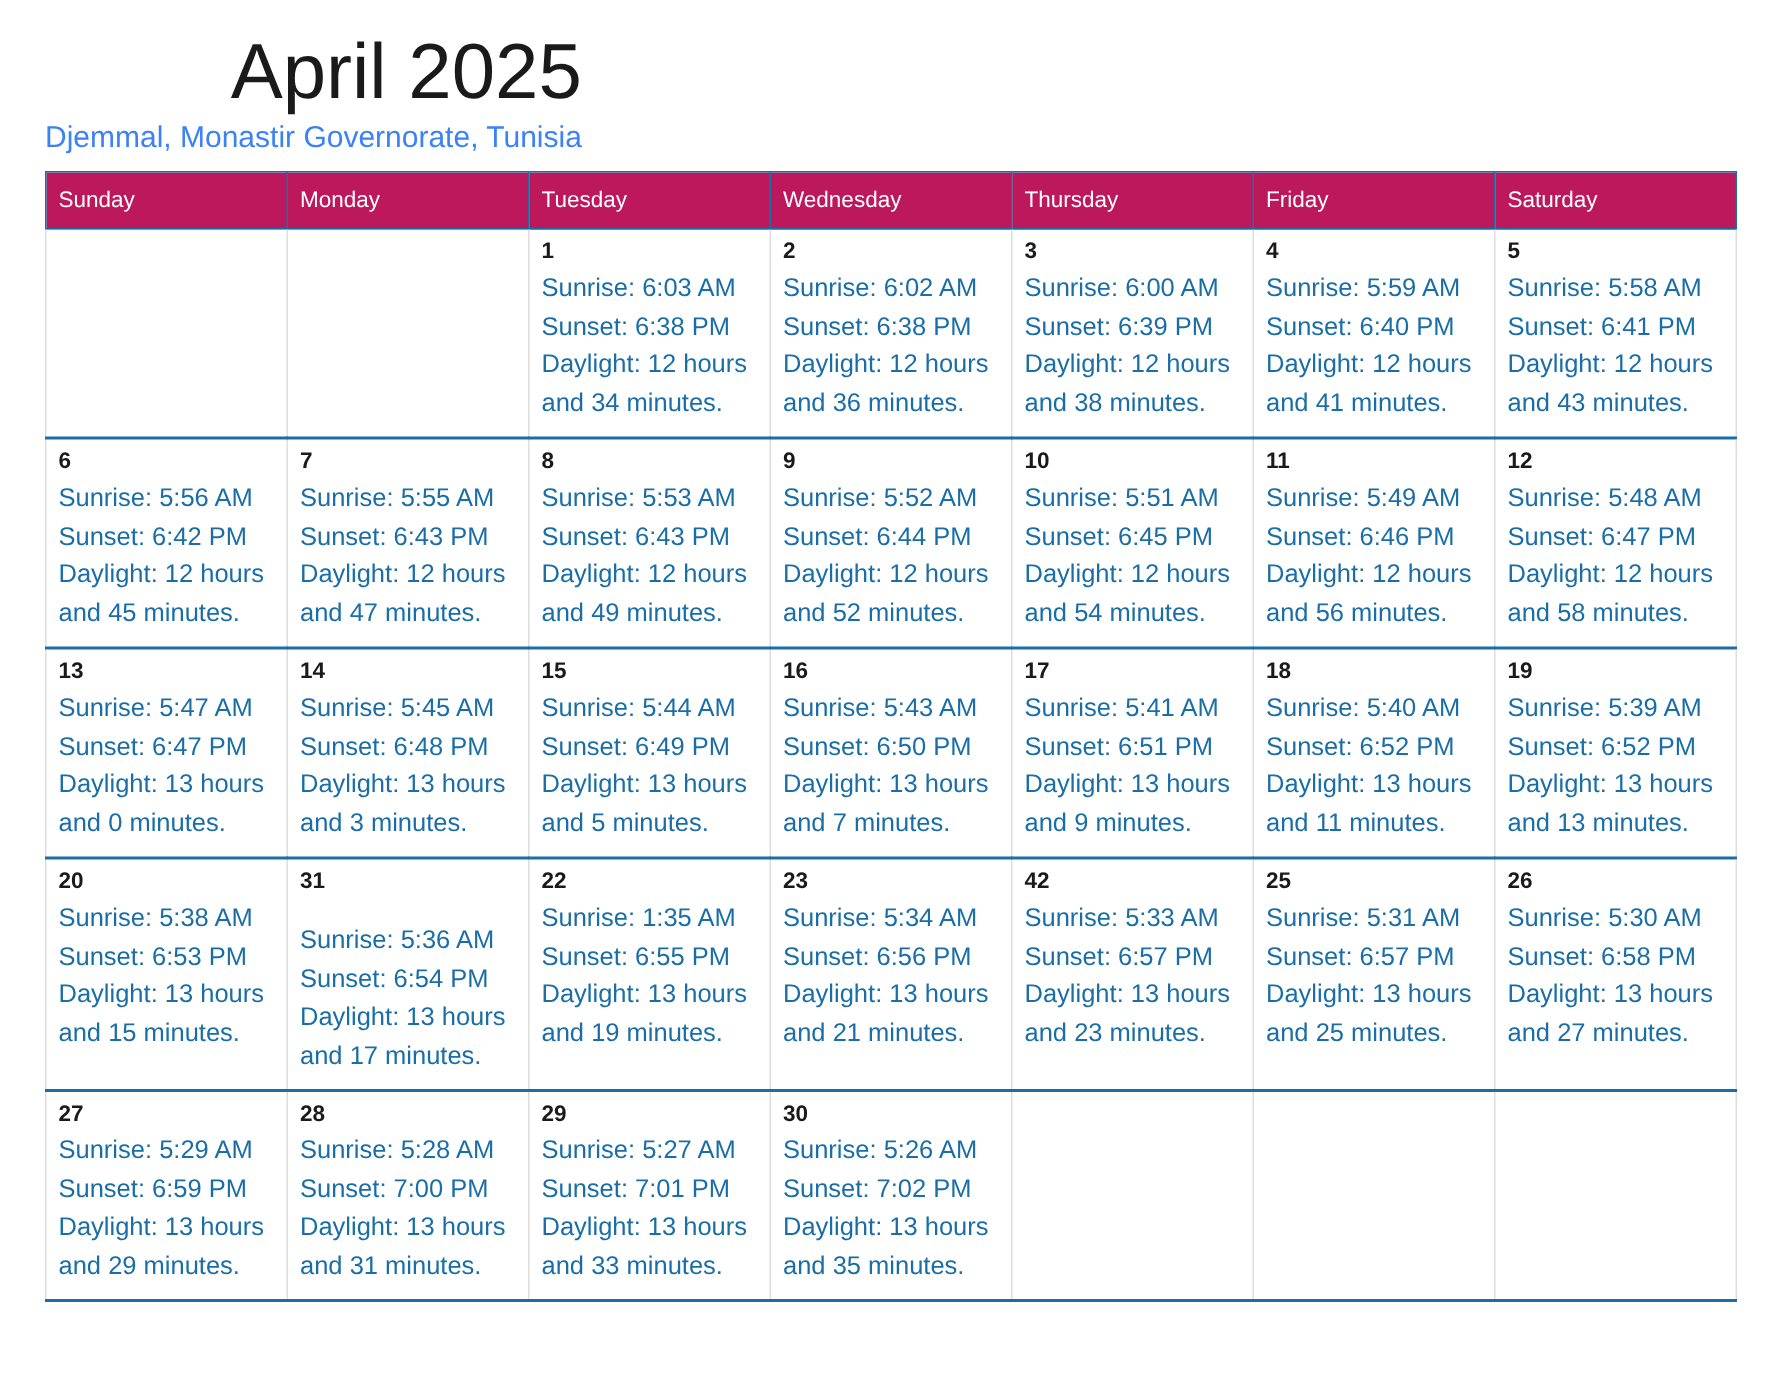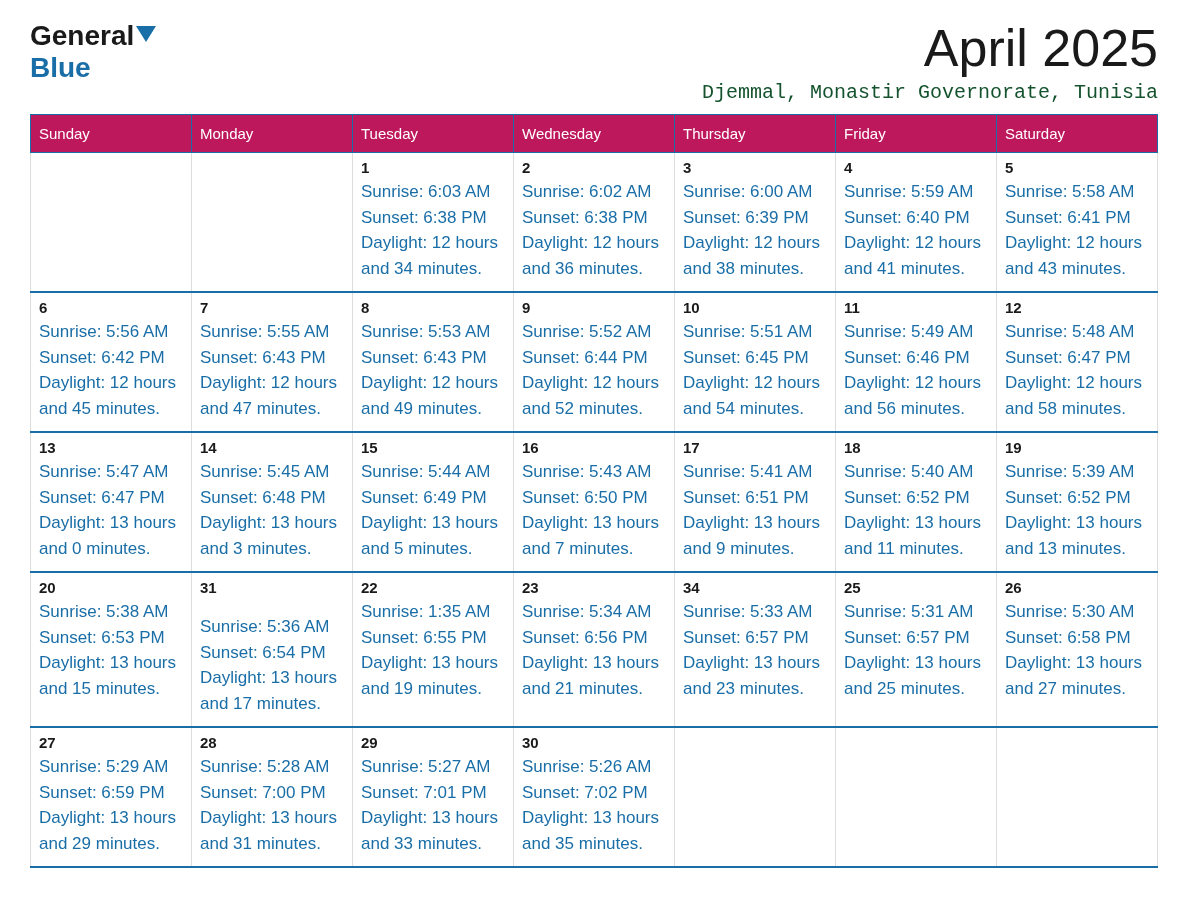--- a/index.html
+++ b/index.html
@@ -44,23 +44,22 @@
       text-align: right;
     }
     .calendar-title {
       font-size: 52px;
       font-weight: normal;
       color: #1a1a1a;
       line-height: 1.1;
     }
     .calendar-subtitle {
       font-size: 20px;
-      color: #14532d;
+      color: #3b82f6;
       margin-top: 4px;
-      font-family: Liberation Mono, monospace;
     }
     .calendar {
       width: 100%;
       border-collapse: collapse;
       margin-top: 10px;
     }
     .calendar thead tr {
       background-color: #be185d;
       color: #fff;
     }
@@ -95,29 +94,20 @@
       line-height: 1.5;
     }
     .empty-cell {
       background: #fff;
     }
   </style>
 </head>
 <body>
 
 <div class="header-row">
-  <div class="logo">
-    <div style="display:flex; flex-direction:column; align-items:flex-start;">
-      <div style="display:flex; align-items:center;">
-        <span class="logo-text-general">General</span>
-        <span class="logo-triangle"></span>
-      </div>
-      <span class="logo-blue">Blue</span>
-    </div>
-  </div>
   <div class="title-block">
     <div class="calendar-title">April 2025</div>
     <div class="calendar-subtitle">Djemmal, Monastir Governorate, Tunisia</div>
   </div>
 </div>
 
 <table class="calendar">
   <thead>
     <tr>
     <th>Sunday</th>
@@ -294,21 +284,21 @@
 and 19 minutes.</div>
         </td>
         <td>
           <span class="day-number">23</span>
           <div class="day-info" style="white-space: pre-line;">Sunrise: 5:34 AM
 Sunset: 6:56 PM
 Daylight: 13 hours
 and 21 minutes.</div>
         </td>
         <td>
-          <span class="day-number">34</span>
+          <span class="day-number">42</span>
           <div class="day-info" style="white-space: pre-line;">Sunrise: 5:33 AM
 Sunset: 6:57 PM
 Daylight: 13 hours
 and 23 minutes.</div>
         </td>
         <td>
           <span class="day-number">25</span>
           <div class="day-info" style="white-space: pre-line;">Sunrise: 5:31 AM
 Sunset: 6:57 PM
 Daylight: 13 hours

